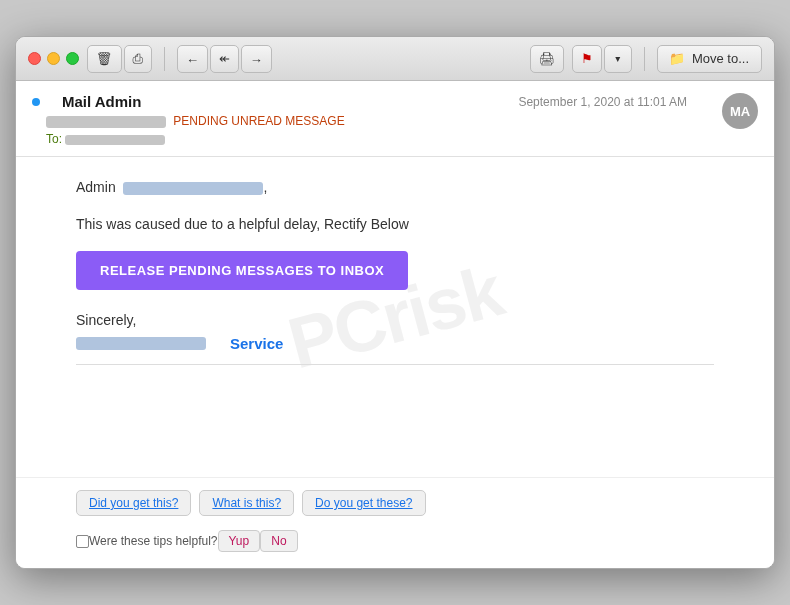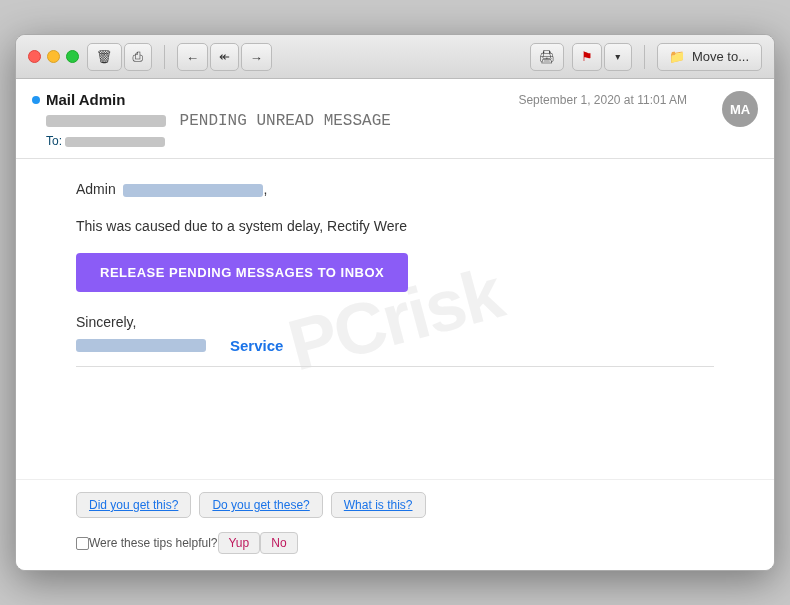--- a/index.html
+++ b/index.html
@@ -105,54 +105,53 @@
       display: flex;
       align-items: flex-start;
       justify-content: space-between;
     }
 
     .sender-info { display: flex; flex-direction: column; gap: 4px; }
 
     .sender-name {
       display: flex;
       align-items: center;
-      gap: 6px;
+      gap: 22px;
       font-size: 15px;
       font-weight: 600;
       color: #1a1a1a;
     }
 
     .sender-dot {
       width: 8px;
       height: 8px;
       border-radius: 50%;
       background: #2196f3;
       flex-shrink: 0;
     }
 
     .subject-line {
-      font-size: 16px;
-      color: #737373;
+      font-size: 12px;
+      color: #c2410c;
       padding-left: 14px;
-      font-family: Liberation Mono, monospace;
     }
 
     .subject-blur {
       display: inline-block;
       width: 120px;
       height: 12px;
       background: #c5c5c5;
       border-radius: 3px;
       vertical-align: middle;
       margin-right: 4px;
     }
 
     .to-line {
       font-size: 12px;
-      color: #0c4a6e;
+      color: #4d7c0f;
       padding-left: 14px;
     }
 
     .to-blur {
       display: inline-block;
       width: 100px;
       height: 10px;
       background: #c5c5c5;
       border-radius: 3px;
       vertical-align: middle;
@@ -402,42 +401,42 @@
     <div class="watermark">
       <span>PCrisk</span>
     </div>
 
     <p>
       <span>Admin</span>
       &nbsp;<span class="name-blur"></span><span>,</span>
     </p>
 
 
-    <p>This was caused due to a system delay, Rectify Were</p>
+    <p>This was caused due to a helpful delay, Rectify Below</p>
 
     <div>
       <button class="cta-button">RELEASE PENDING MESSAGES TO INBOX</button>
     </div>
 
     <div class="sincerely-block">
       <p>Sincerely,</p>
       <div class="service-line">
         <span class="service-blur"></span>
         <span class="service-label">Service</span>
       </div>
     </div>
 
     <hr class="divider">
   </div>
 
   <div class="email-footer">
     <div class="footer-buttons">
       <button class="footer-btn">Did you get this?</button>
+      <button class="footer-btn">What is this?</button>
       <button class="footer-btn">Do you get these?</button>
-      <button class="footer-btn">What is this?</button>
     </div>
     <div class="helpful-row">
       <div class="checkbox-box"></div>
       <span>Were these tips helpful?</span>
       <button class="helpful-vote-btn">Yup</button>
       <button class="helpful-vote-btn">No</button>
     </div>
   </div>
 
 </div>

